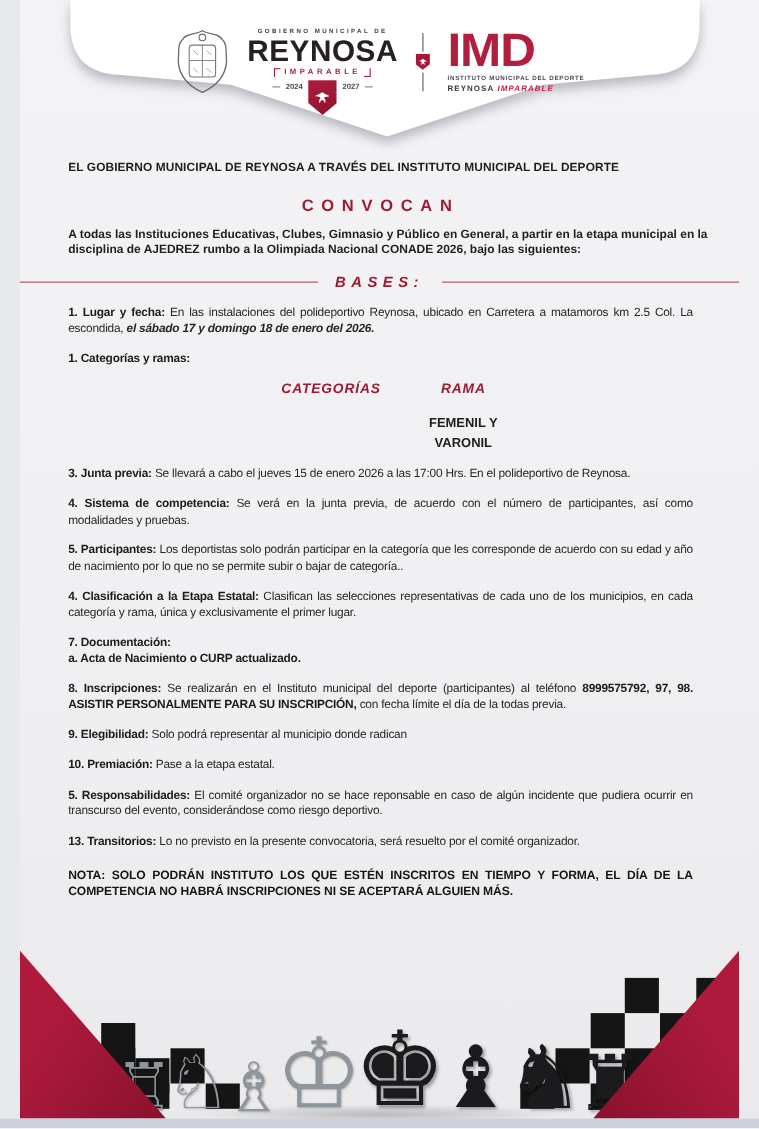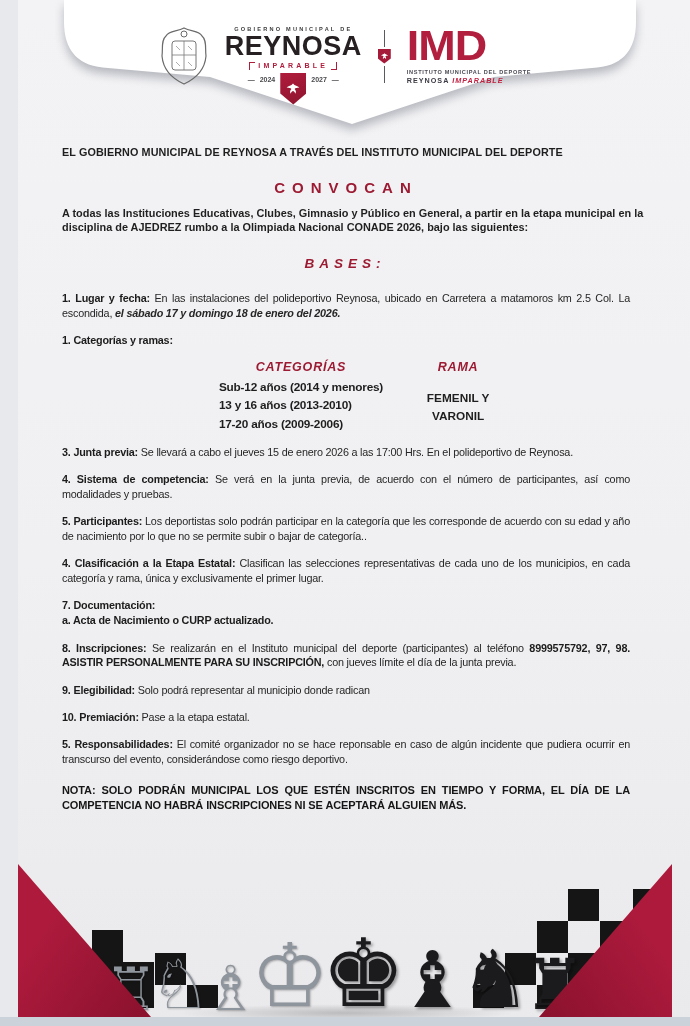--- a/index.html
+++ b/index.html
@@ -37,21 +37,21 @@
   .imd-line2{font-size:7.2px;font-weight:800;letter-spacing:1px;margin-top:1px;}
   .imd-line2 .g{color:#3b3b44;}
   .imd-line2 .r{color:#c01f3f;font-style:italic;margin-left:3px;}
 
   
   .content{position:relative;z-index:2;padding:146px 60px 0 62px;color:#242424;}
   .headline{text-align:left;font-size:10.8px;font-weight:700;letter-spacing:.1px;color:#1e1e1e;}
   .convocan{text-align:center;font-size:15px;font-weight:900;letter-spacing:7px;color:#9c1b33;margin-top:21px;}
   .intro{text-align:left;font-size:10.9px;font-weight:700;line-height:1.32;margin:10px auto 0;width:582px;color:#1f1f1f;}
   .intro .xb{font-weight:900;}
-  .bases-row{display:flex;align-items:center;gap:6px;margin:14px -42px 0 -44px;flex-direction:column;}
+  .bases-row{display:flex;align-items:center;gap:16px;margin:14px -42px 0 -44px;}
   .bases-row .line{flex:1;height:0;border-top:1.4px solid #aa4a5e;}
   .bases-title{font-size:13.5px;font-weight:900;font-style:italic;letter-spacing:5px;color:#9c1b33;}
 
   .sec{margin:0 0 12.5px 0;font-size:10.8px;letter-spacing:-.2px;line-height:1.37;text-align:justify;color:#262626;}
   .sec b{color:#1c1c1c;}
   .sec .em{font-weight:800;font-style:italic;}
   .sections{margin-top:13px;}
 
   .cat-table{display:flex;justify-content:center;align-items:flex-start;gap:32px;margin:4px 0 12px 28px;}
   .cat-col{display:flex;flex-direction:column;align-items:center;}
@@ -150,44 +150,40 @@
     </div>
 
     <div class="sections">
       <p class="sec"><b>1. Lugar y fecha:</b><span> En las instalaciones del polideportivo Reynosa, ubicado en Carretera a matamoros km 2.5 Col. La escondida, </span><span class="em">el sábado 17  y domingo 18 de enero del 2026.</span></p>
 
       <p class="sec"><b>1. Categorías y ramas:</b></p>
 
       <div class="cat-table">
         <div class="cat-col">
           <div class="cat-head">CATEGORÍAS</div>
-          <div class="cat-rows">
-            <div>Sub-12 años (2014 y menores)</div>
-            <div>13 y 16 años (2013-2010)</div>
-            <div>17-20 años (2009-2006)</div>
-          </div>
         </div>
         <div class="cat-col">
           <div class="cat-head">RAMA</div>
           <div class="rama-val">FEMENIL Y VARONIL</div>
         </div>
       </div>
 
       <p class="sec"><b>3. Junta previa:</b><span> Se llevará a cabo el jueves 15 de enero 2026 a las 17:00 Hrs. En el polideportivo de Reynosa.</span></p>
       <p class="sec"><b>4. Sistema de competencia:</b><span>  Se verá en la junta previa, de acuerdo con el número de participantes, así como modalidades y pruebas.</span></p>
       <p class="sec"><b>5. Participantes:</b><span> Los deportistas solo podrán participar en la categoría que les corresponde de acuerdo con su edad y año de nacimiento por lo que no se permite subir o bajar de categoría..</span></p>
       <p class="sec"><b>4. Clasificación a la Etapa Estatal:</b><span> Clasifican las selecciones representativas de cada uno de los municipios, en cada categoría y rama, única y exclusivamente el primer lugar.</span></p>
       <p class="sec"><b>7. Documentación:</b><br><b>a.  Acta de Nacimiento o CURP actualizado.</b></p>
-      <p class="sec"><b>8. Inscripciones:</b><span> Se realizarán en el Instituto municipal del deporte (participantes) al teléfono </span><b>8999575792, 97, 98. ASISTIR PERSONALMENTE PARA SU INSCRIPCIÓN,</b><span> con jueves límite el día de la junta previa.</span></p>
+      <p class="sec"><b>8. Inscripciones:</b><span> Se realizarán en el Instituto municipal del deporte (participantes) al teléfono </span><b>8999575792, 97, 98. ASISTIR PERSONALMENTE PARA SU INSCRIPCIÓN,</b><span> con fecha límite el día de la todas previa.</span></p>
       <p class="sec"><b>9. Elegibilidad:</b><span> Solo podrá representar al municipio donde radican</span></p>
       <p class="sec"><b>10. Premiación:</b><span> Pase a la etapa estatal.</span></p>
       <p class="sec"><b>5. Responsabilidades:</b><span>  El comité organizador no se hace reponsable en caso de algún incidente que pudiera ocurrir en transcurso del evento, considerándose como riesgo deportivo.</span></p>
-    </div>
-
-    <div class="nota">NOTA: SOLO PODRÁN MUNICIPAL LOS QUE ESTÉN INSCRITOS EN TIEMPO Y FORMA, EL DÍA DE LA COMPETENCIA NO HABRÁ INSCRIPCIONES NI SE ACEPTARÁ ALGUIEN MÁS.</div>
+      <p class="sec"><b>13. Transitorios:</b><span> Lo no previsto en la presente convocatoria, será resuelto por el comité organizador.</span></p>
+    </div>
+
+    <div class="nota">NOTA: SOLO PODRÁN INSTITUTO LOS QUE ESTÉN INSCRITOS EN TIEMPO Y FORMA, EL DÍA DE LA COMPETENCIA NO HABRÁ INSCRIPCIONES NI SE ACEPTARÁ ALGUIEN MÁS.</div>
   </div>
 
   <div class="footer-deco">
 
     <div>
       <div class="sq" style="left:92px;  bottom:64px;"></div>
       <div class="sq" style="left:60px;  bottom:32px;"></div>
       <div class="sq" style="left:123px; bottom:32px;"></div>
 
       <div class="sq" style="left:92px;  top:102px;"></div>

